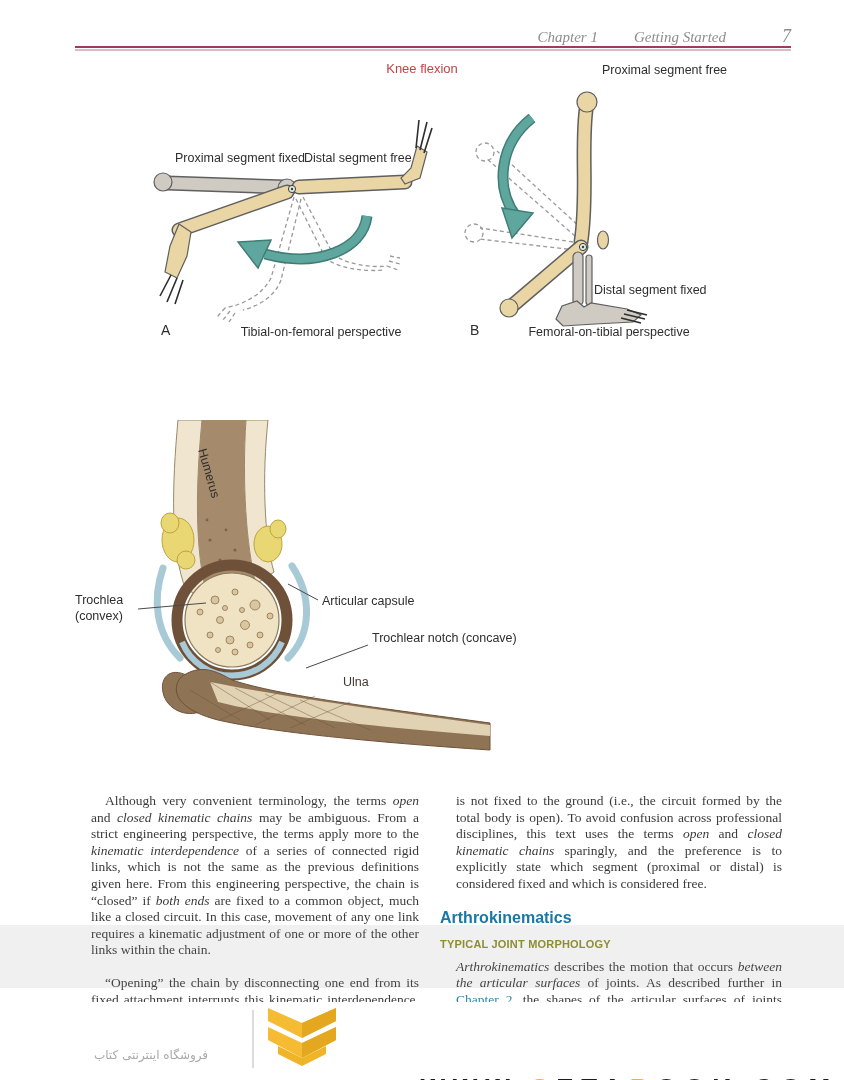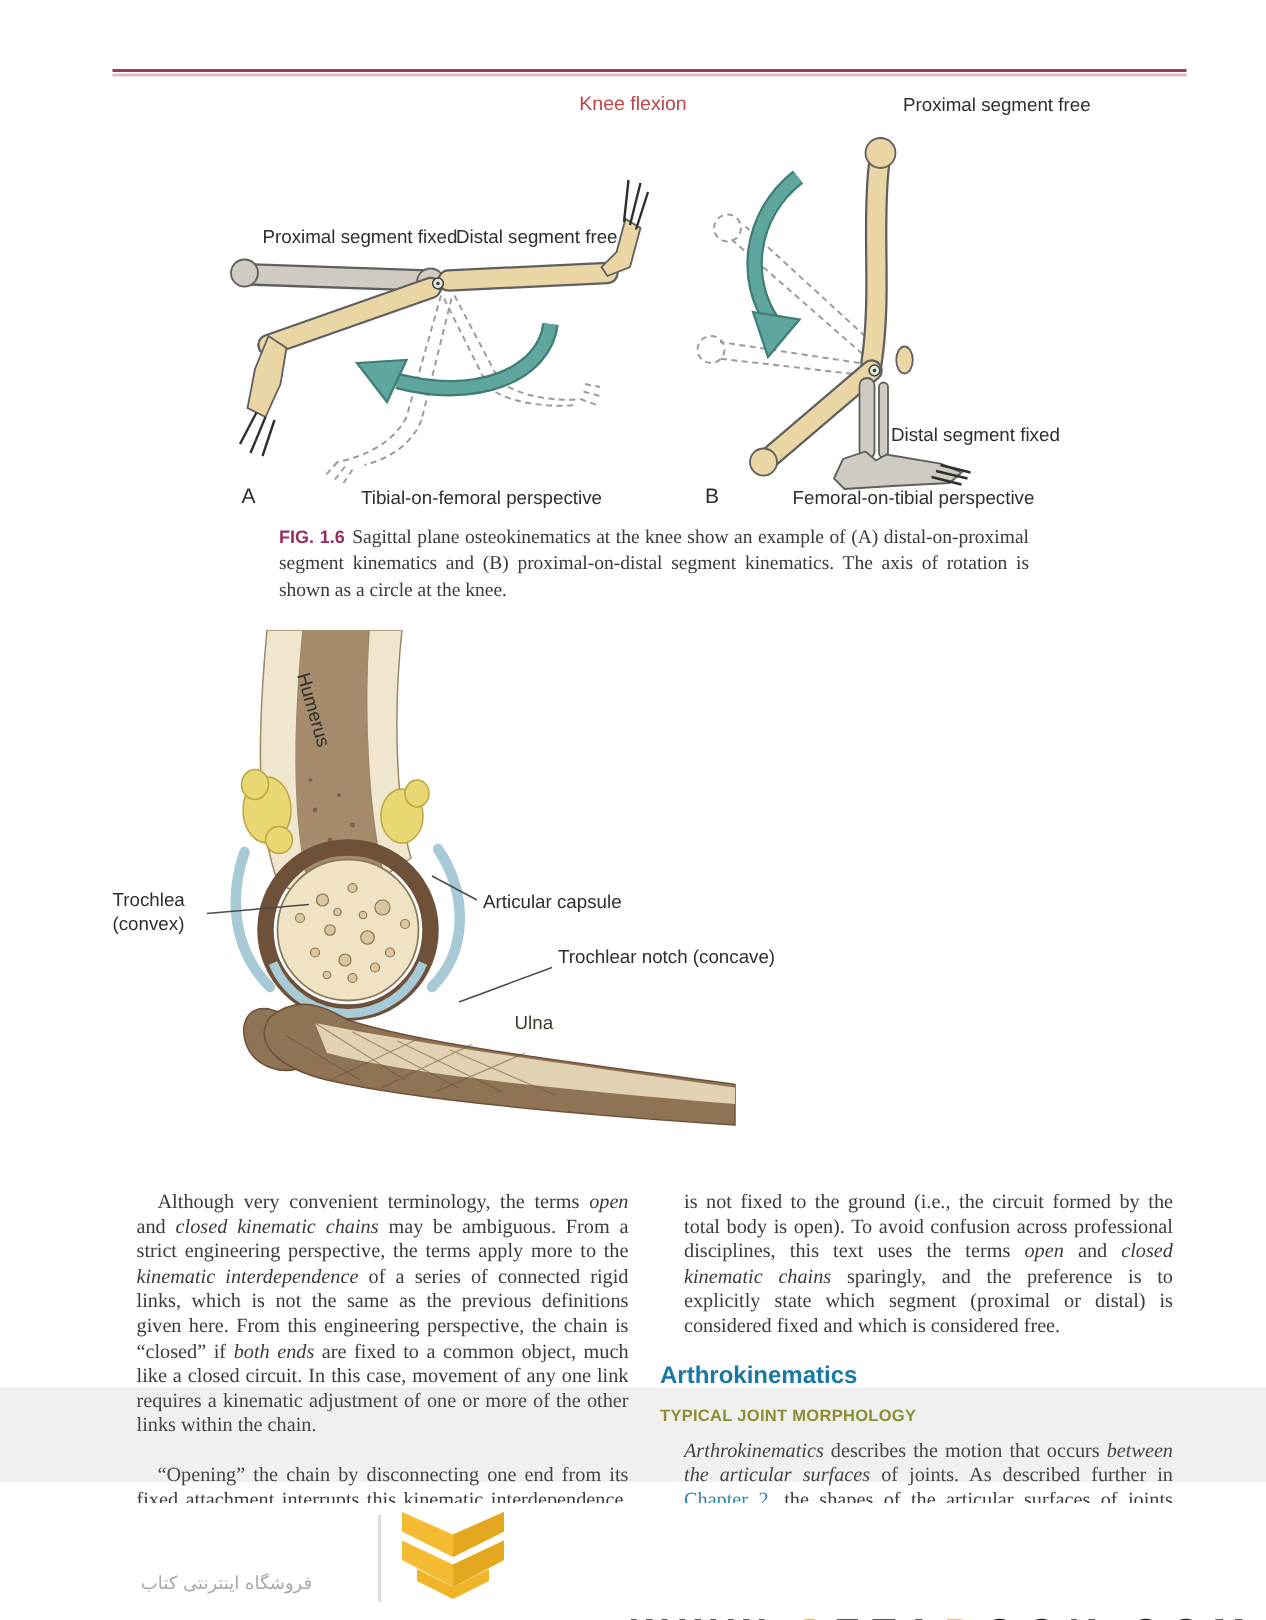--- a/index.html
+++ b/index.html
@@ -84,20 +84,25 @@
   .store-title{position:absolute;right:12px;top:6px;direction:rtl;
                font-family:"DejaVu Sans",sans-serif;font-weight:bold;font-size:19px;color:#161616;}
   .site-url{position:absolute;right:6px;top:34px;font-family:"Liberation Sans",sans-serif;
             font-weight:bold;font-size:26px;letter-spacing:.30em;color:#1c1c1c;white-space:nowrap;margin-top:37px;}
 </style>
 </head>
 <body>
 
 <div class="page">
 
+  <div class="hdr">
+    <span>Chapter 1</span>
+    <span>Getting Started</span>
+    <span class="pno">7</span>
+  </div>
   <div class="hdr-rule"></div>
 
   <svg class="fig16svg" width="715" height="290" viewBox="0 0 715 290">
     <text class="figred" x="347" y="17" text-anchor="middle">Knee flexion</text>
 
     <g>
       <text class="ftxt" x="100" y="106">Proximal segment fixed</text>
       <text class="ftxt" x="229" y="106">Distal segment free</text>
 
       <g>
@@ -186,23 +191,20 @@
         <circle class="axis" cx="508" cy="191" r="3.6"></circle>
         <circle class="axisDot" cx="508" cy="191" r="1.2"></circle>
       </g>
 
       <text class="ftxt" x="519" y="238">Distal segment fixed</text>
       <text class="ftxt sz14" x="395" y="279">B</text>
       <text class="ftxt" x="534" y="280" text-anchor="middle">Femoral-on-tibial perspective</text>
     </g>
   </svg>
 
-  <div class="capblock fig16cap">
-    <span class="figlab">FIG. 1.6</span><span>Sagittal plane osteokinematics at the knee show an example of (A) distal-on-proximal segment kinematics and (B) proximal-on-distal segment kinematics. The axis of rotation is shown as a circle at the knee.</span>
-  </div>
 
   <svg class="fig17svg" width="480" height="345" viewBox="0 0 480 345">
     <g>
       <path class="cream" d="M118,0 C112,65 110,130 126,170 L148,178 C134,132 136,62 142,0 Z"></path>
       <path class="marrow" d="M142,0 C136,62 134,132 148,178 L196,164 C186,126 182,60 186,0 Z"></path>
       <path class="cream" d="M186,0 C182,60 186,126 196,164 L214,152 C204,118 202,55 208,0 Z"></path>
       <circle class="mspk" cx="150" cy="120" r="1.6"></circle>
         <circle class="mspk" cx="160" cy="140" r="1.6"></circle>
       <circle class="mspk" cx="170" cy="155" r="1.6"></circle>
         <circle class="mspk" cx="147" cy="100" r="1.4"></circle>

